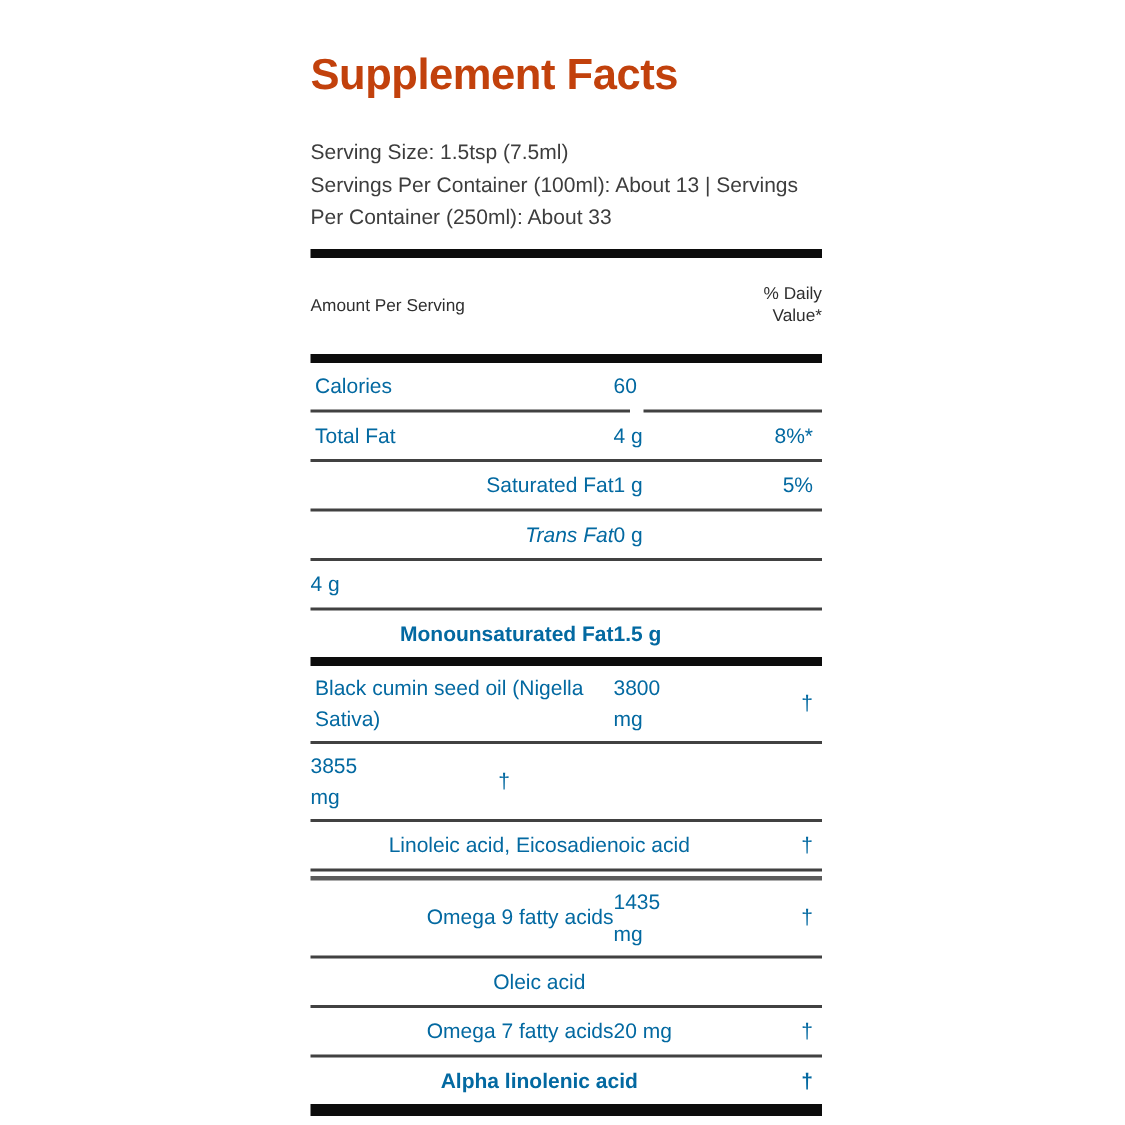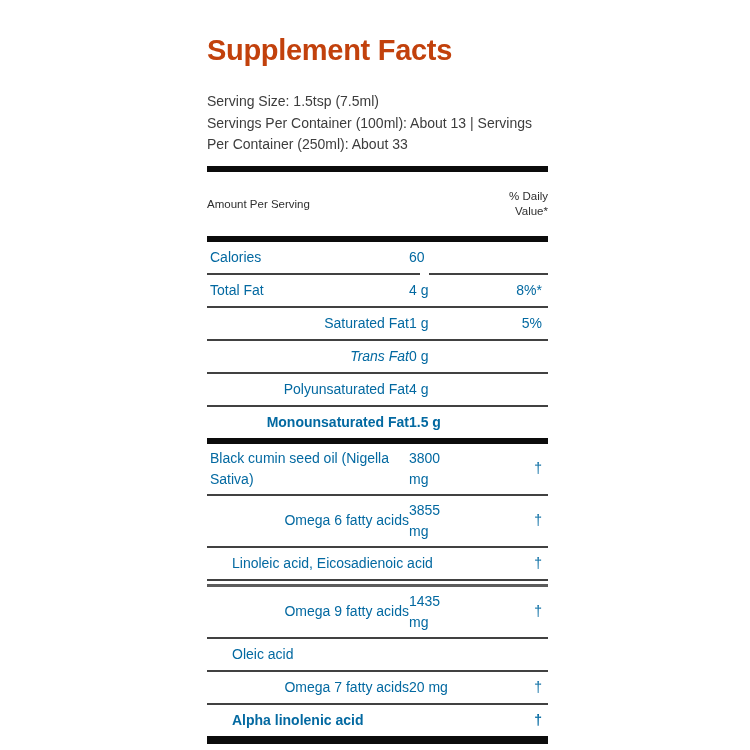--- a/index.html
+++ b/index.html
@@ -38,21 +38,21 @@
   }
   .row.u-split{border-bottom:none;padding-bottom:6px;}
   .row.u-split .seg{position:absolute;bottom:0;height:2px;background:#414141;}
   .row.u-split .seg-l{left:0;width:213px;}
   .row.u-split .seg-r{right:0;width:119px;}
   .row.u-none{border-bottom:none;font-weight:bold;}
 
   .cell{font-size:14px;line-height:21px;color:#0369a1;}
   .cell.name{flex:1;padding-left:3px;}
   .cell.name.ind1{padding-left:11px;text-align:right;}
-  .cell.name.ind2{padding-left:25px;}
+  .cell.name.ind2{padding-left:25px;text-align:center;}
   .cell.name.italic{font-style:italic;}
   .cell.amount{width:78px;white-space:pre-line;}
   .cell.dv{width:55px;text-align:right;padding-right:6px;}
 
   .double-line{height:3px;background:#5c5c5c;margin-top:3px;}
 
   .footnotes{margin-top:13px;}
   .footnotes p{margin:0;font-size:13.5px;line-height:22.5px;color:#3d3d3d;}
   .fn-sup{font-size:10px;vertical-align:4px;}
 </style>
@@ -94,38 +94,36 @@
         <span class="cell name ind1">Saturated Fat</span>
         <span class="cell amount">1 g</span>
         <span class="cell dv">5%</span>
       </div>
       <div class="row">
         <span class="cell name ind1 italic">Trans Fat</span>
         <span class="cell amount">0 g</span>
         <span class="cell dv"></span>
       </div>
       <div class="row">
-        <span class="cell name ind1">Polyunsaturated Fat</span>
         <span class="cell amount">4 g</span>
         <span class="cell dv"></span>
       </div>
       <div class="row u-none">
         <span class="cell name ind1">Monounsaturated Fat</span>
         <span class="cell amount">1.5 g</span>
         <span class="cell dv"></span>
       </div>
       <div class="bar"></div>
       <div class="row">
         <span class="cell name ind0">Black cumin seed oil (Nigella Sativa)</span>
         <span class="cell amount">3800
 mg</span>
         <span class="cell dv">†</span>
       </div>
       <div class="row">
-        <span class="cell name ind1">Omega 6 fatty acids</span>
         <span class="cell amount">3855
 mg</span>
         <span class="cell dv">†</span>
       </div>
       <div class="row">
         <span class="cell name ind2">Linoleic acid, Eicosadienoic acid</span>
         <span class="cell dv">†</span>
       </div>
       <div class="double-line"></div>
       <div class="row">

